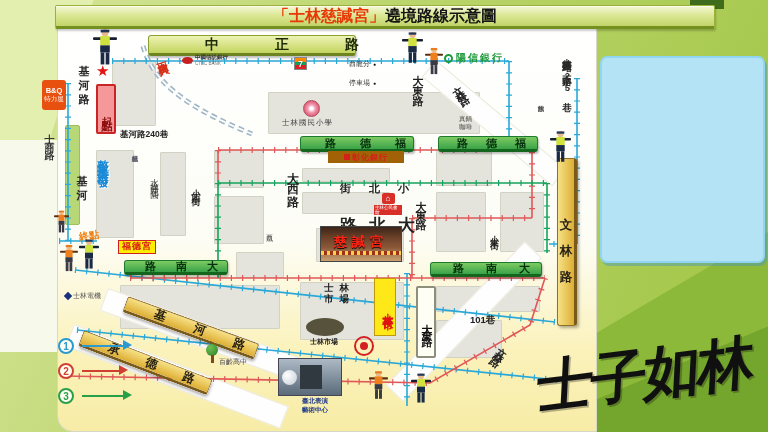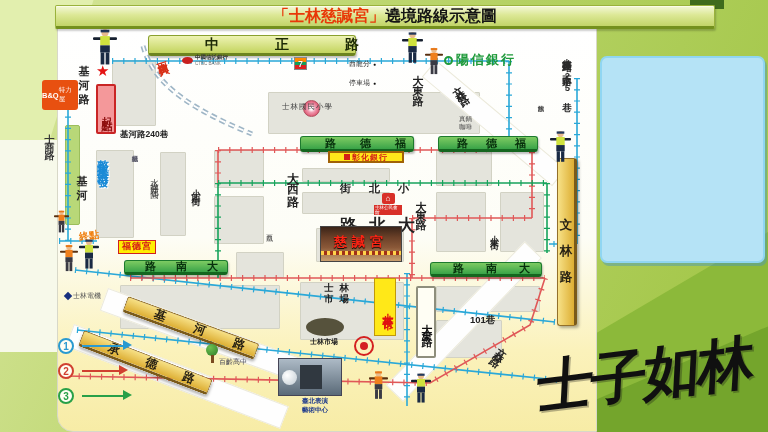--- a/index.html
+++ b/index.html
@@ -129,31 +129,31 @@
   </div>
   <div class="ab" style="left:349px;top:59px;z-index:4;display:flex;gap:3px;align-items:center">
     <span style="font-size:7px;color:#333">西龍分</span>
     <span style="font-size:5px;color:#111">●</span>
   </div>
   <div class="ab" style="left:349px;top:78px;z-index:4;display:flex;gap:3px;align-items:center">
     <span style="font-size:7px;color:#333">停車場</span>
     <span style="font-size:5px;color:#111">●</span>
   </div>
   <div class="ab blossom" style="left:303px;top:100px;z-index:4"></div>
-  <div class="ab" style="left:282px;top:102px;z-index:4;font-size:7.5px;color:#444;letter-spacing:1px">士林國民小學</div>
+  <div class="ab" style="left:282px;top:118px;z-index:4;font-size:7.5px;color:#444;letter-spacing:1px">士林國民小學</div>
   <div class="ab" style="left:444px;top:51px;z-index:4;display:flex;align-items:center;gap:3px">
     <span style="width:9px;height:9px;border:2.5px solid #1f9a3a;border-radius:50%"></span>
-    <span style="font-size:13px;font-weight:bold;color:#1f9a3a;letter-spacing:2px">陽信銀行</span>
+    <span style="font-size:10px;font-weight:bold;color:#1f9a3a;letter-spacing:2px">陽信銀行</span>
   </div>
   <div class="ab vt" style="left:560px;top:50px;height:112px;z-index:4;font-size:9.5px;font-weight:bold;color:#2a2a2a;letter-spacing:1px">士林捷運站 中正路25巷</div>
   <div class="ab vt" style="left:536px;top:100px;z-index:4;font-size:6.5px;color:#444">水族館</div>
   <div class="ab" style="left:459px;top:115px;width:16px;z-index:4;font-size:6.5px;line-height:7.5px;color:#444;white-space:normal">真鍋咖啡</div>
   <div class="ab vt" style="left:130px;top:150px;z-index:4;font-size:6.5px;color:#556">士林紙廠</div>
   <div class="ab vt" style="left:149px;top:172px;z-index:4;font-size:8.5px;color:#333;letter-spacing:3px">水摘仔花園</div>
-  <div class="ab" style="left:328px;top:151px;width:76px;height:12px;z-index:4;background:#ffe81a;border:2px solid #a16207;display:flex;align-items:center;justify-content:center;gap:2px">
+  <div class="ab" style="left:328px;top:151px;width:76px;height:12px;z-index:4;background:#ffe81a;border:6px solid #a16207;display:flex;align-items:center;justify-content:center;gap:2px">
     <span style="width:6px;height:6px;background:#d42018"></span>
     <span style="font-size:8px;font-weight:bold;color:#d42018;letter-spacing:1px">彰化銀行</span>
   </div>
   <div class="ab" style="left:374px;top:193px;width:28px;z-index:4;display:flex;flex-direction:column;align-items:center">
     <span style="width:13px;height:11px;background:#d83028;color:#fff;font-size:8px;line-height:11px;text-align:center;border-radius:2px">⌂</span>
     <span style="font-size:4.5px;color:#fff;background:#d83028;padding:0 1px;margin-top:1px">士林公民會館</span>
   </div>
   <div class="ab vt" style="left:264px;top:229px;z-index:4;font-size:7px;color:#555">西凰</div>
   <div class="ab" style="left:320px;top:226px;width:82px;height:36px;z-index:4;background:linear-gradient(180deg,#3a2418 0%,#6a4028 30%,#8a5838 60%,#caa070 100%);border:1px solid #444;display:flex;align-items:center;justify-content:center;flex-direction:column">
     <span style="font-size:13px;font-weight:bold;color:#ff2414;letter-spacing:5px;text-shadow:0 1px 1px #000">慈諴宮</span>
@@ -171,21 +171,21 @@
   <div class="ab" style="left:292px;top:397px;width:46px;z-index:4;text-align:center">
     <span style="display:block;font-size:6.5px;font-weight:bold;color:#1e3a8c">臺北表演</span>
     <span style="display:block;font-size:6.5px;font-weight:bold;color:#1e3a8c">藝術中心</span>
   </div>
   <div class="ab tree" style="left:205px;top:344px;z-index:4"></div>
   <div class="ab" style="left:219px;top:357px;z-index:4;font-size:7px;color:#445">百齡高中</div>
   <div class="ab" style="left:65px;top:291px;z-index:4;display:flex;align-items:center;gap:2px">
     <span style="width:6px;height:6px;background:#18307e;transform:rotate(45deg)"></span>
     <span style="font-size:7px;color:#555">士林電機</span>
   </div>
-  <div class="ab" style="left:42px;top:80px;width:36px;height:30px;z-index:4;background:#e85010;border-radius:3px;display:flex;flex-direction:row;align-items:center;justify-content:center">
+  <div class="ab" style="left:42px;top:80px;width:24px;height:30px;z-index:4;background:#e85010;border-radius:3px;display:flex;flex-direction:column;align-items:center;justify-content:center">
     <span style="font-size:7.5px;font-weight:bold;color:#fff">B&amp;Q</span>
     <span style="font-size:6.5px;color:#fff">特力屋</span>
   </div>
 
   <div class="ab vt" style="left:94px;top:150px;z-index:4;font-size:12px;font-weight:bold;color:#1b8ad6;letter-spacing:3px;text-shadow:0 0 2px #fff,1px 1px 0 #fff">整隊集合出發</div>
   <div class="ab" style="left:79px;top:229px;z-index:4;font-size:10px;font-weight:bold;color:#f08010;transform:rotate(-8deg)">終點</div>
   <div class="ab vt" style="left:152px;top:54px;z-index:4;font-size:10.5px;font-weight:bold;color:#d83018;letter-spacing:1px;transform:rotate(-18deg);transform-origin:top center">下樹林入口</div>
   <div class="ab" style="left:96px;top:62px;z-index:4;font-size:15px;color:#e41414">★</div>
 
   <svg width="0" height="0" style="position:absolute">

